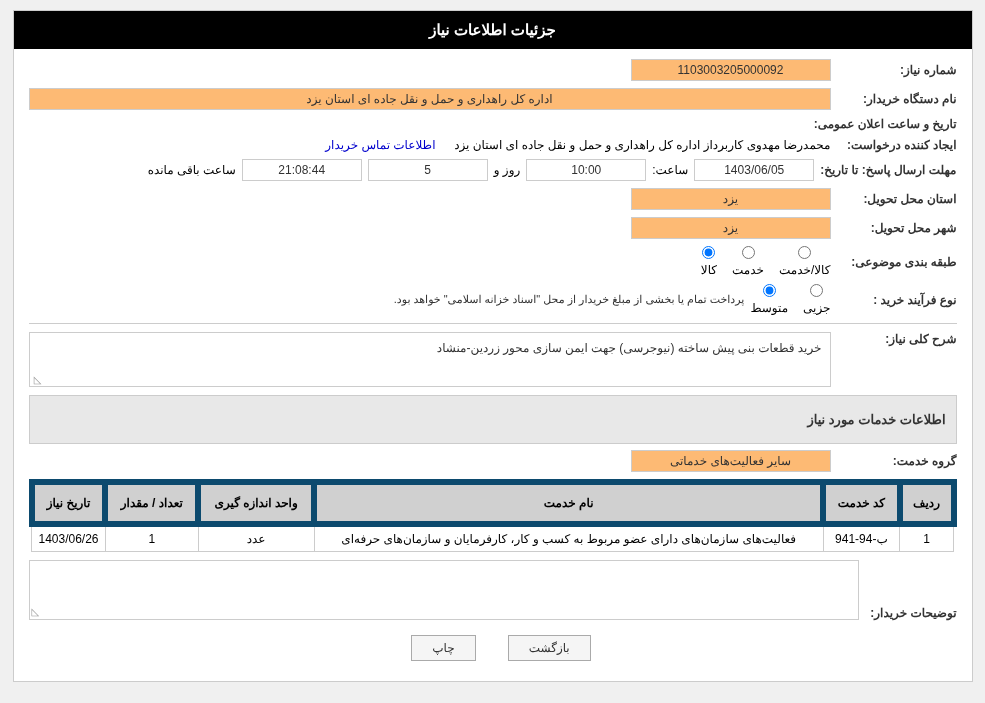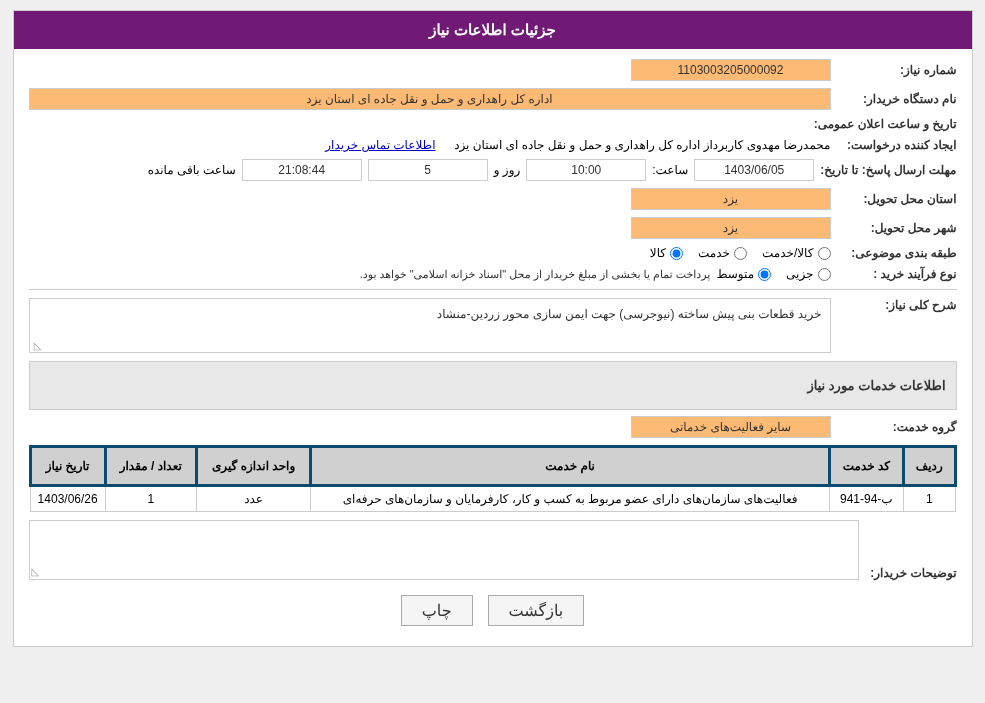--- a/index.html
+++ b/index.html
@@ -10,21 +10,21 @@
       direction: rtl;
       padding: 10px;
     }
     .page-container {
       background: #fff;
       border: 1px solid #ccc;
       width: 960px;
       margin: 0 auto;
     }
     .page-header {
-      background: #701a75;
+      background: #000000;
       color: #fff;
       text-align: center;
       padding: 10px;
       font-size: 15px;
       font-weight: bold;
     }
     .content {
       padding: 10px 15px;
     }
     .form-row {
@@ -50,37 +50,37 @@
     }
     .form-value.wide {
       min-width: 300px;
       flex: 1;
     }
     .form-value.medium {
       min-width: 200px;
     }
     .link-blue {
       color: #0000cc;
-      text-decoration: underline;
       cursor: pointer;
     }
     .section-divider {
       border: none;
       border-top: 1px solid #ccc;
       margin: 8px 0;
     }
     .radio-group {
       display: flex;
       gap: 15px;
       align-items: center;
     }
     .radio-item {
       display: flex;
       align-items: center;
       gap: 4px;
+      flex-direction: column;
     }
     .deadline-box {
       border: 1px solid #ccc;
       padding: 3px 24px;
       background: #fff;
     }
     .section-title {
       background: #e8e8e8;
       border: 1px solid #ccc;
       padding: 16px 10px;
@@ -110,21 +110,21 @@
       color: #999;
       font-size: 10px;
     }
     .services-table {
       width: 100%;
       border-collapse: collapse;
       margin-top: 6px;
     }
     .services-table th {
       background: #d0d0d0;
-      border: 3px solid #0c4a6e;
+      border: 6px solid #0c4a6e;
       padding: 11px 8px;
       text-align: center;
       font-weight: bold;
     }
     .services-table td {
       border: 1px solid #ccc;
       padding: 5px 3px;
       text-align: center;
     }
     .buyer-notes {
@@ -160,22 +160,23 @@
       gap: 15px;
       margin-top: 15px;
       margin-bottom: 10px;
     }
     .btn {
       padding: 5px 20px;
       border: 1px solid #aaa;
       background: #f5f5f5;
       cursor: pointer;
       font-family: Tahoma, Arial, sans-serif;
-      font-size: 16px;
-      color: #333;
+      font-size: 12px;
+      color: #333;
+      margin-left: 17px;
     }
     .note-text {
       color: #333;
       font-size: 11px;
     }
   </style>
 </head>
 <body>
 
 <div class="page-container">

